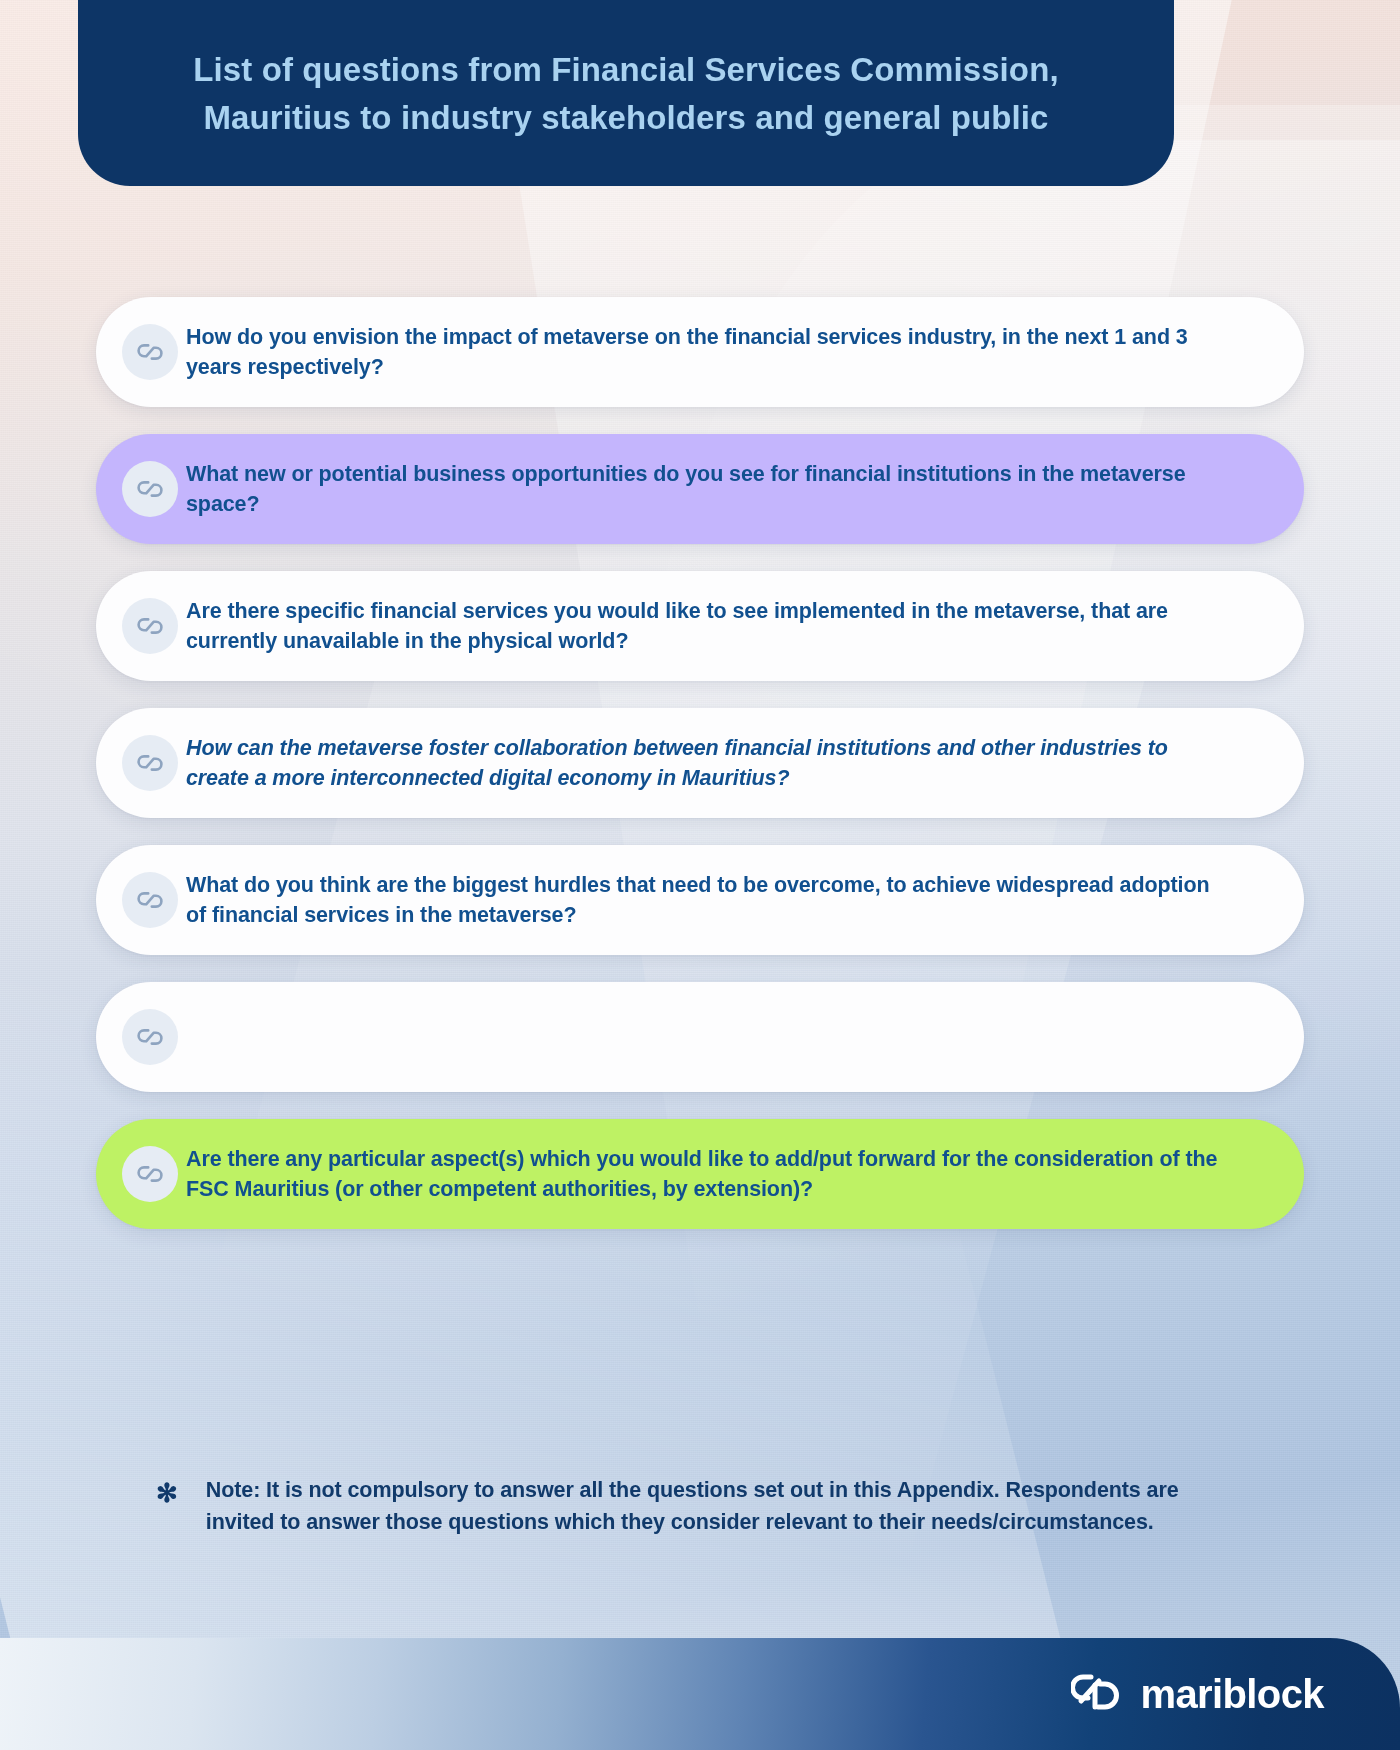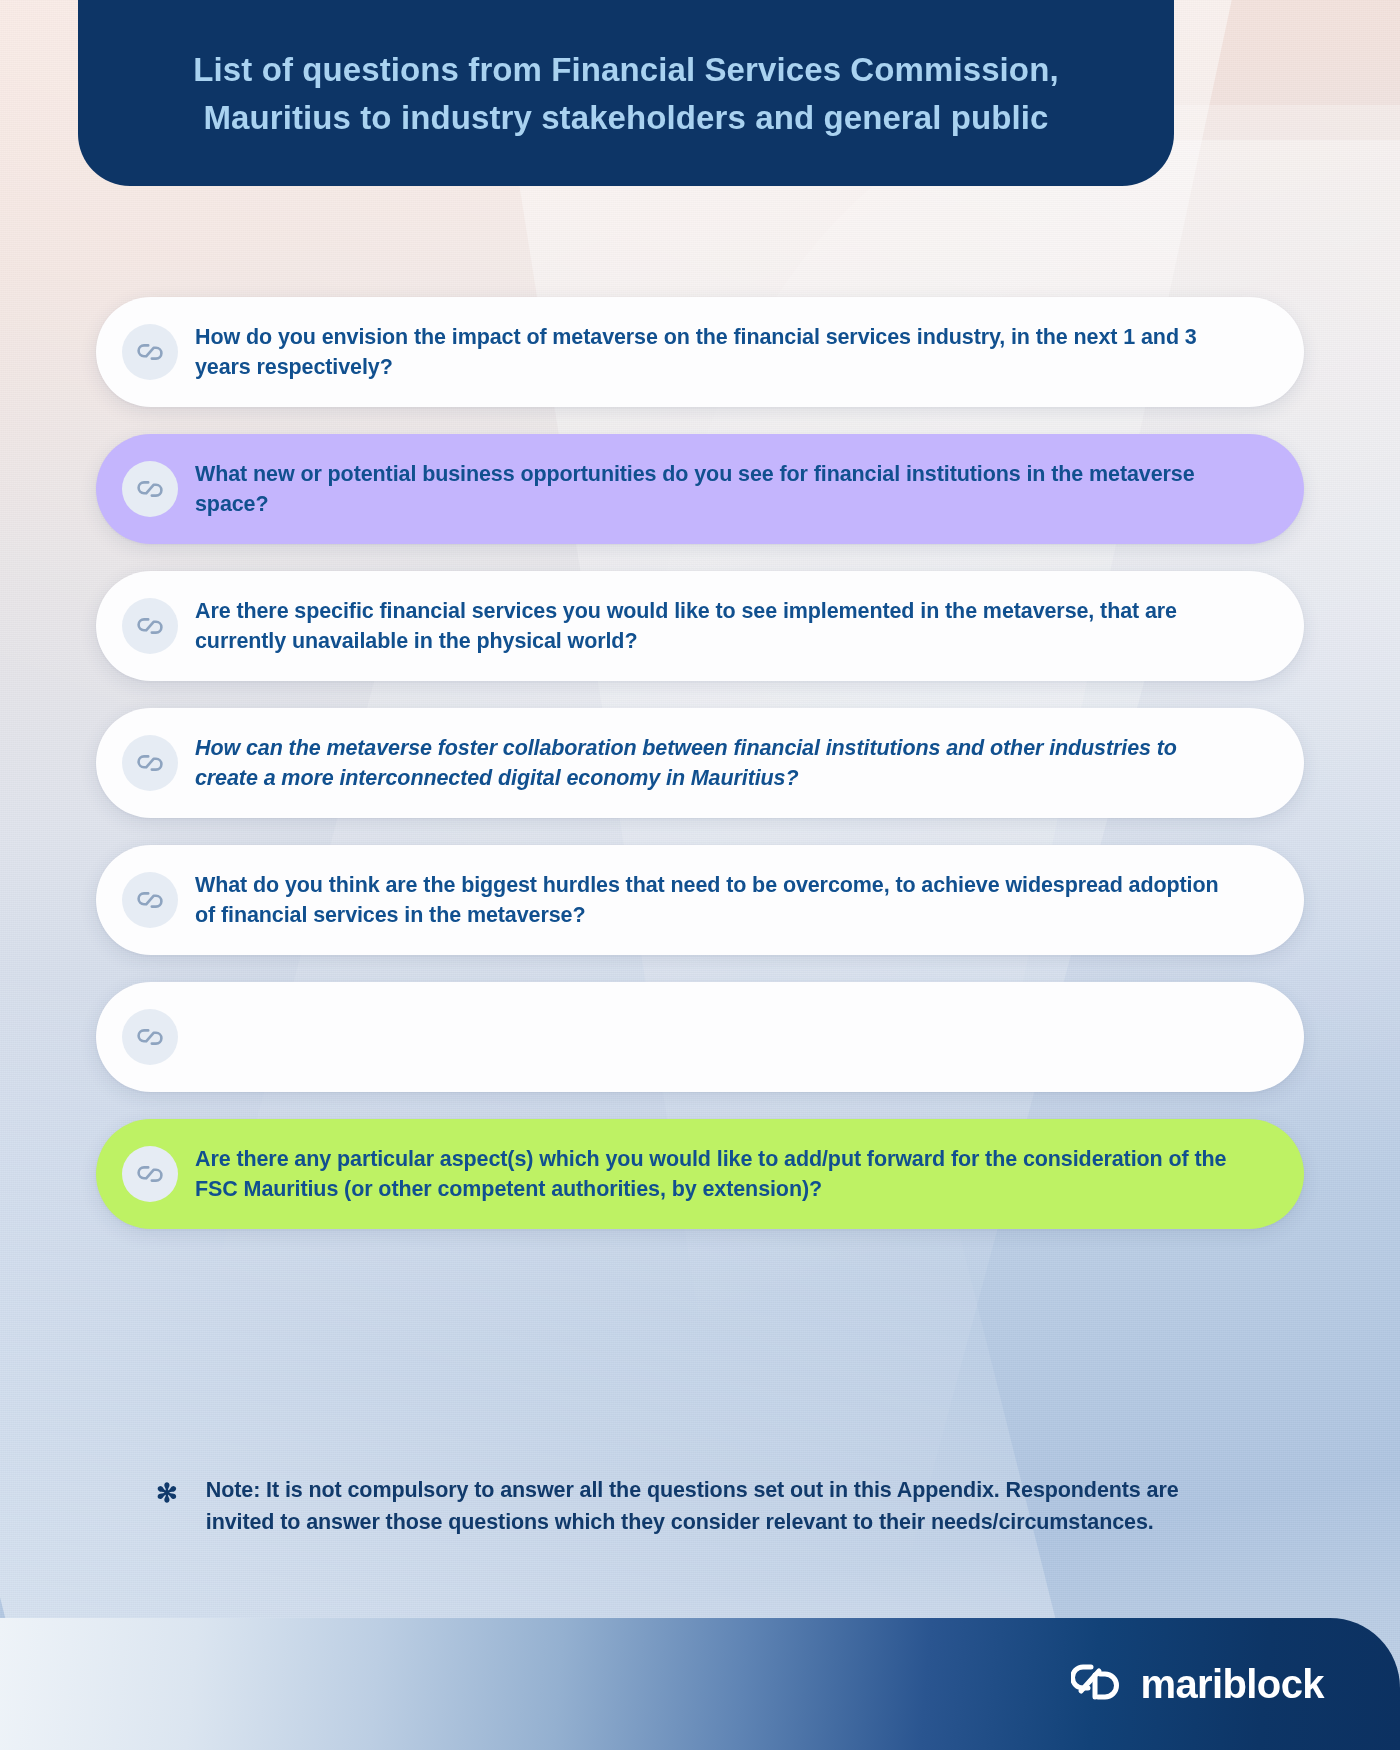--- a/index.html
+++ b/index.html
@@ -93,21 +93,21 @@
     z-index:4;
     display:flex;
     flex-direction:column;
     gap:27px;
   }
   .q-card{
     background:#fdfdfe;
     border-radius:999px;
     display:flex;
     align-items:center;
-    gap:17px;
+    gap:8px;
     padding:22px 70px 22px 26px;
     min-height:110px;
     box-shadow:0 5px 18px rgba(40,60,95,.10), 0 1px 3px rgba(40,60,95,.05);
   }
   .q-badge{
     flex:0 0 auto;
     width:56px; height:56px;
     border-radius:50%;
     background:#e6ecf4;
     display:flex; align-items:center; justify-content:center;
@@ -139,21 +139,21 @@
     font-size:21.5px;
     line-height:1.47;
     font-weight:bold;
     letter-spacing:-.1px;
   }
 
   
   .footer{
     position:absolute;
     left:0; right:0; bottom:0;
-    height:132px;
+    height:112px;
     z-index:6;
     background:linear-gradient(95deg,
       #eef3f8 0%,
       #dbe5f0 14%,
       #bccee3 27%,
       #94b0d0 40%,
       #5f84b4 53%,
       #2a5590 66%,
       #124278 78%,
       #0d3566 90%,

